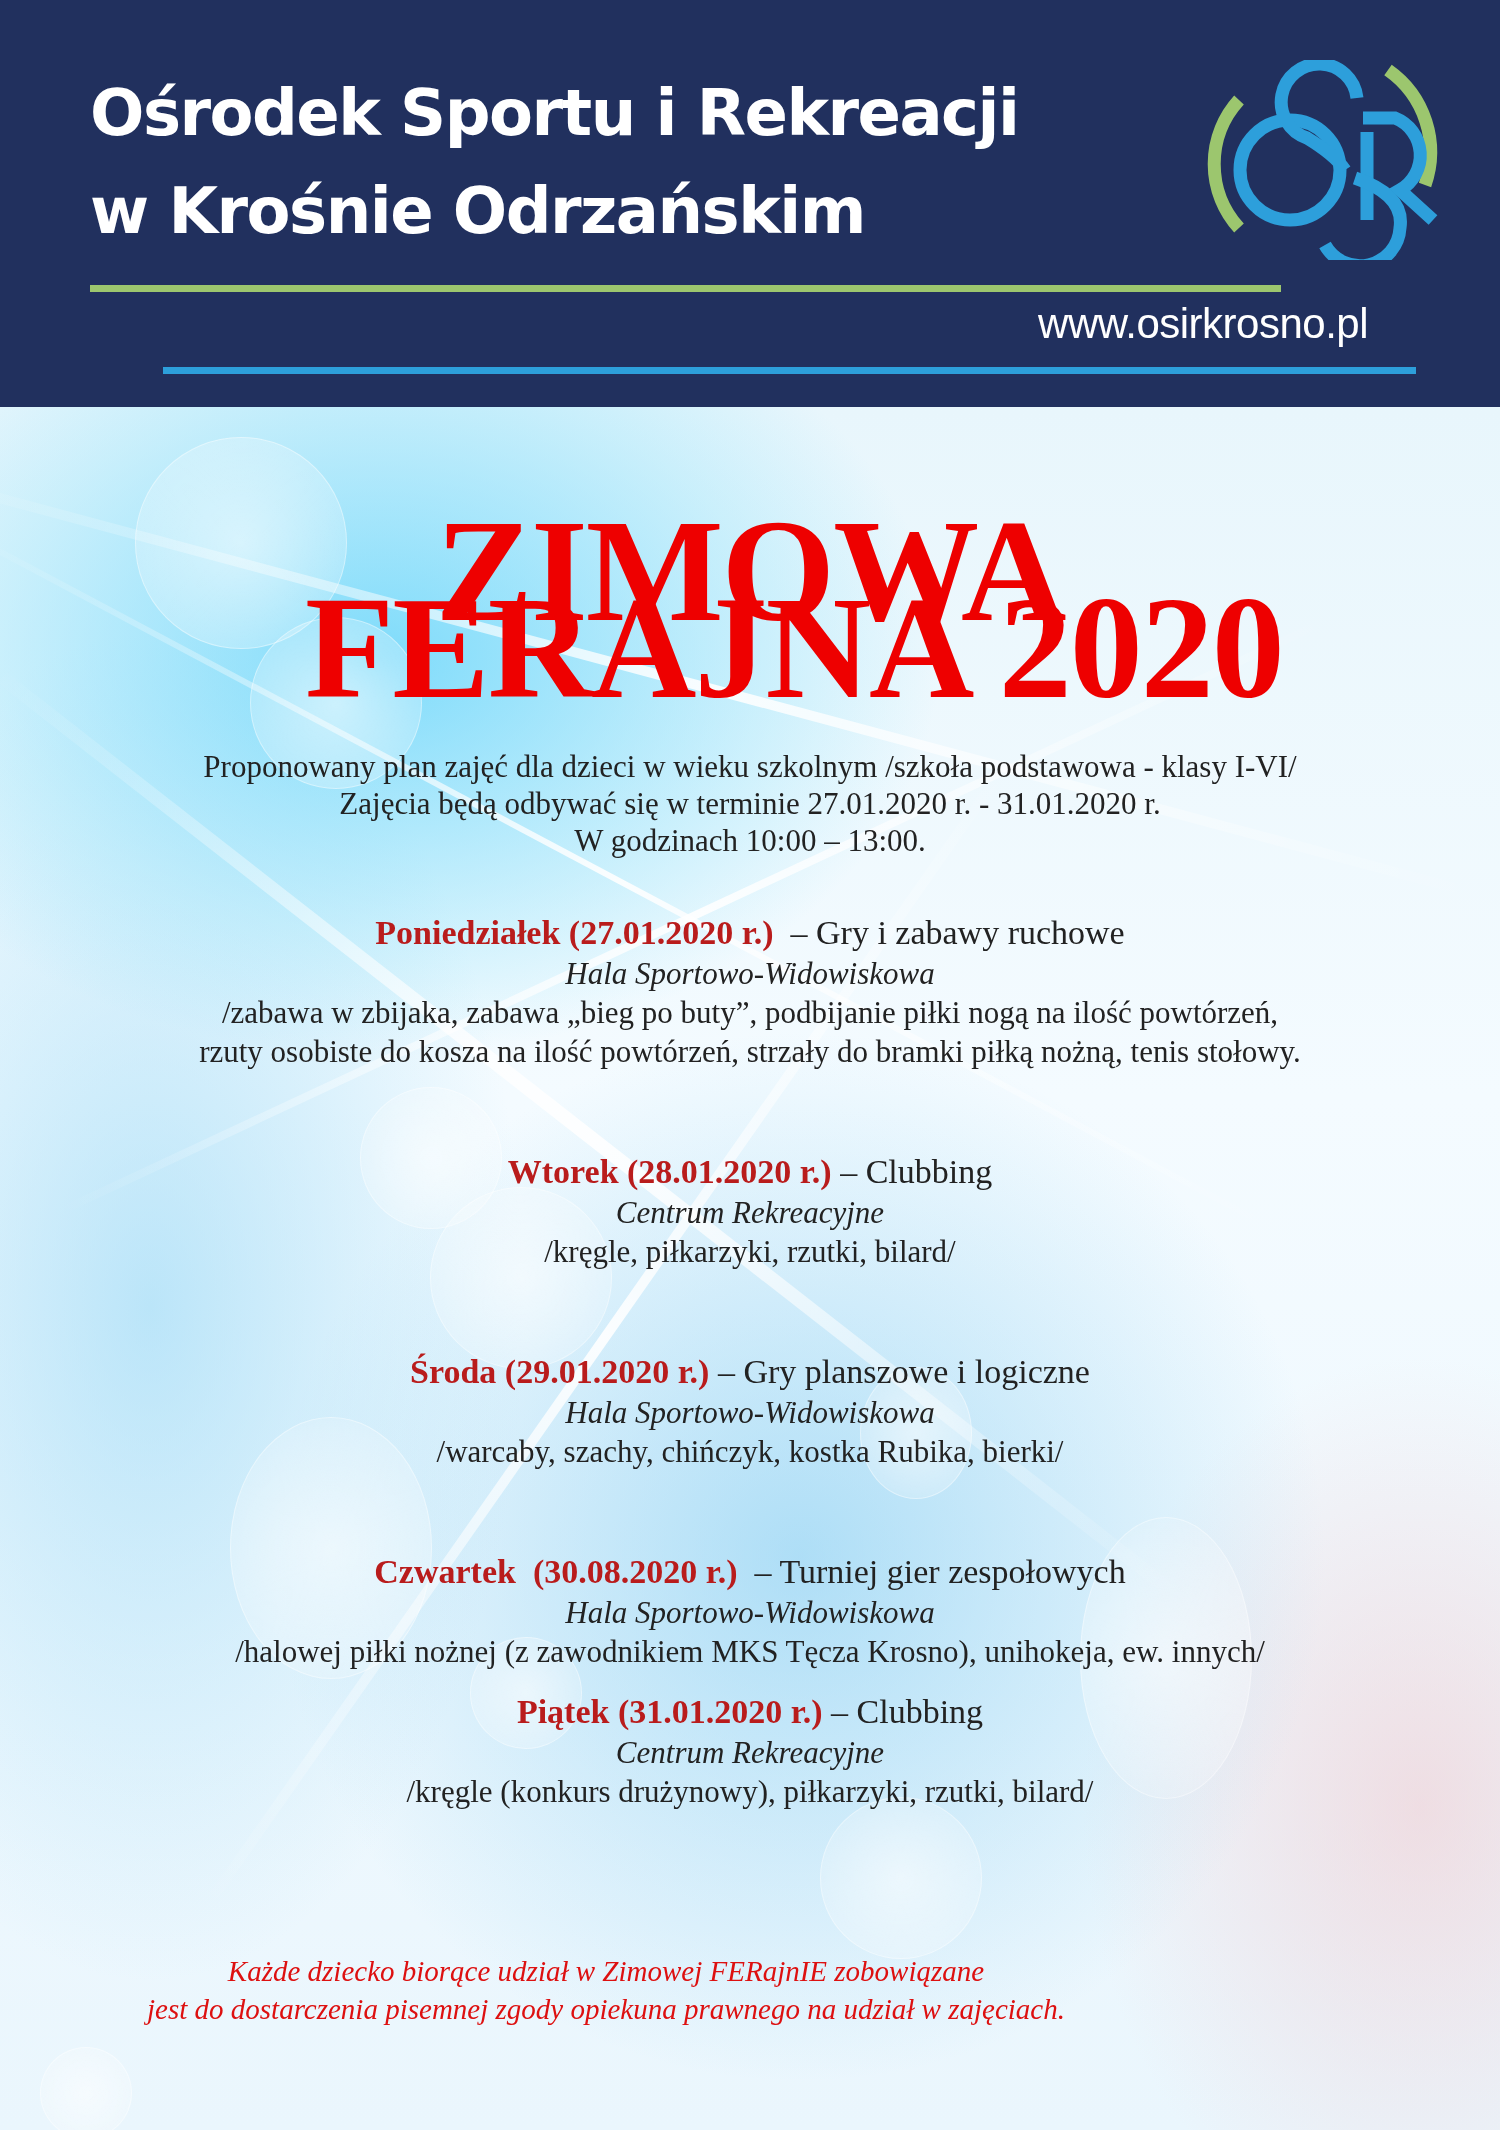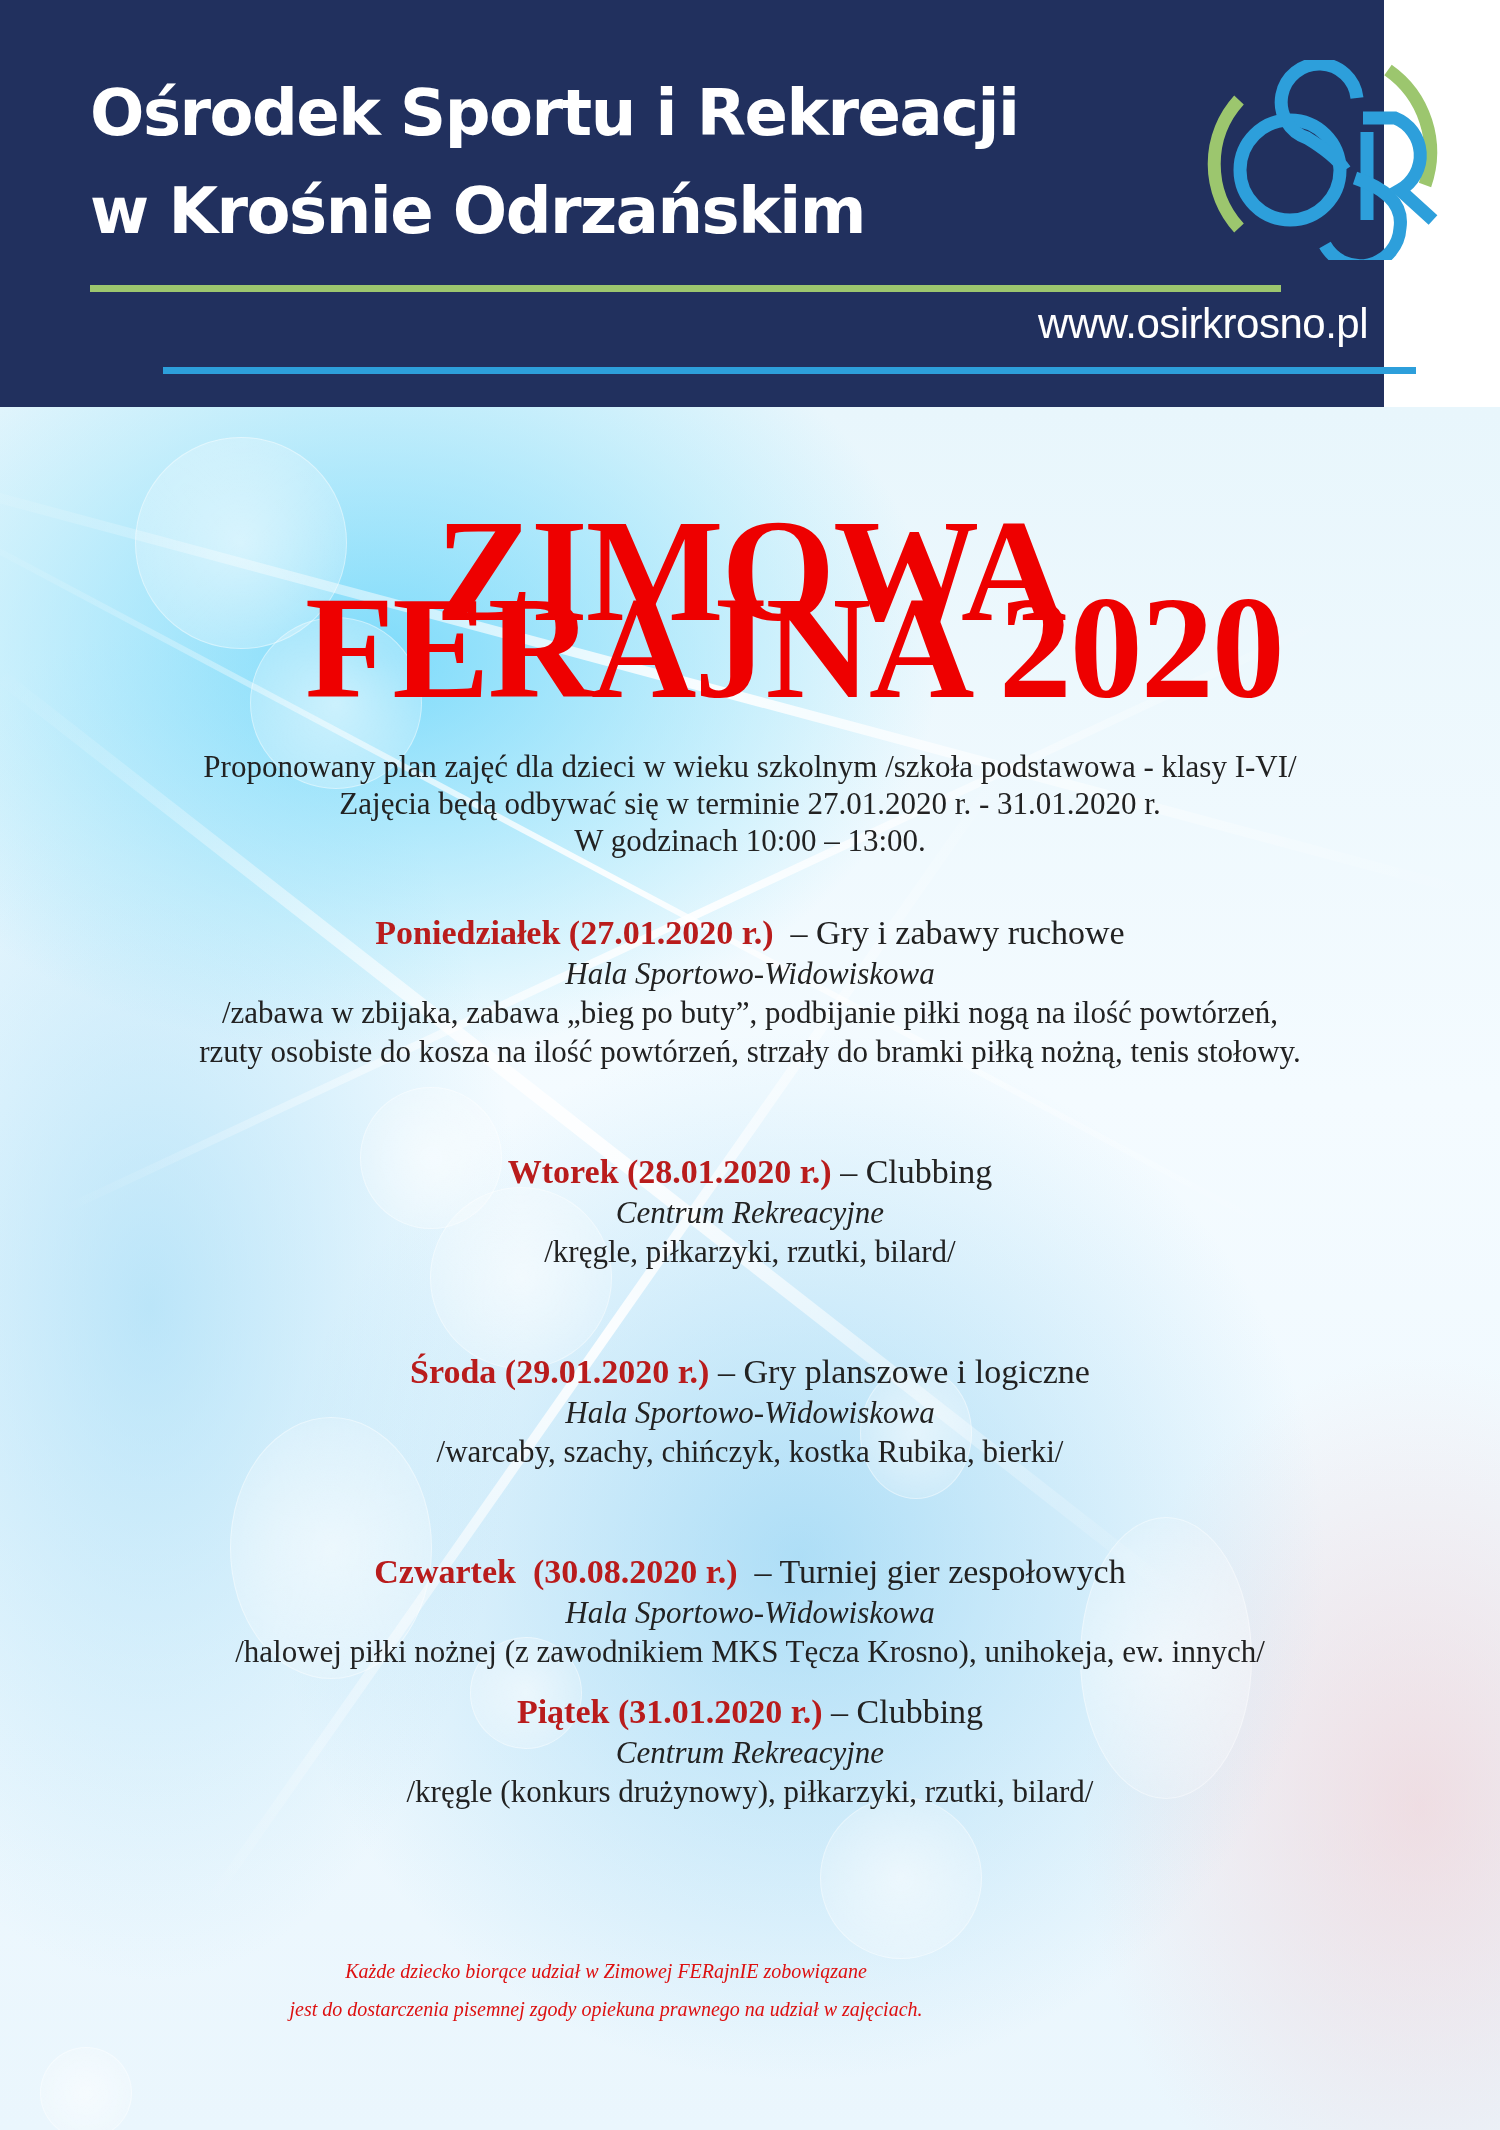--- a/index.html
+++ b/index.html
@@ -1,20 +1,20 @@
 <!DOCTYPE html>
 <html><head>
 <meta charset="utf-8">
 <style>
   html, body { margin: 0; padding: 0; }
   body { width: 1500px; height: 2130px; position: relative; overflow: hidden; background: #ffffff; }
 
   
   .header {
-    position: absolute; left: 0; top: 0; width: 1384px; height: 407px;
+    position: absolute; left: 0; top: 0; width: 1500px; height: 407px;
     background: #21305e;
   }
   .org-name {
     position: absolute; left: 90px; top: 64px;
     font-family: "DejaVu Sans", sans-serif; font-weight: bold;
     color: #ffffff; font-size: 64px; line-height: 98px; letter-spacing: -1.5px;
   }
   .org-name div { white-space: nowrap; }
   .line-green {
     position: absolute; left: 90px; top: 285px; width: 1191px; height: 7px;
@@ -67,21 +67,21 @@
   }
   .day {
     position: absolute; left: 0; width: 1500px; text-align: center;
     font-family: "Liberation Serif", serif; font-size: 31px; line-height: 39px; color: #222222;
   }
   .day .head { font-size: 34px; line-height: 42px; white-space: pre; }
   .day .dname { color: #b91c1c; font-weight: bold; }
   .day .venue { font-style: italic; }
   .notice {
     position: absolute; left: 0; top: 1545px; width: 1212px; text-align: center;
-    font-family: "Liberation Serif", serif; font-style: italic; font-size: 20px; line-height: 38px; color: #dd1010;
+    font-family: "Liberation Serif", serif; font-style: italic; font-size: 29px; line-height: 38px; color: #dd1010;
   }
 </style>
 </head>
 <body>
 
 <div class="header">
   <div class="org-name">
     <div>Ośrodek Sportu i Rekreacji</div>
     <div>w Krośnie Odrzańskim</div>
   </div>

